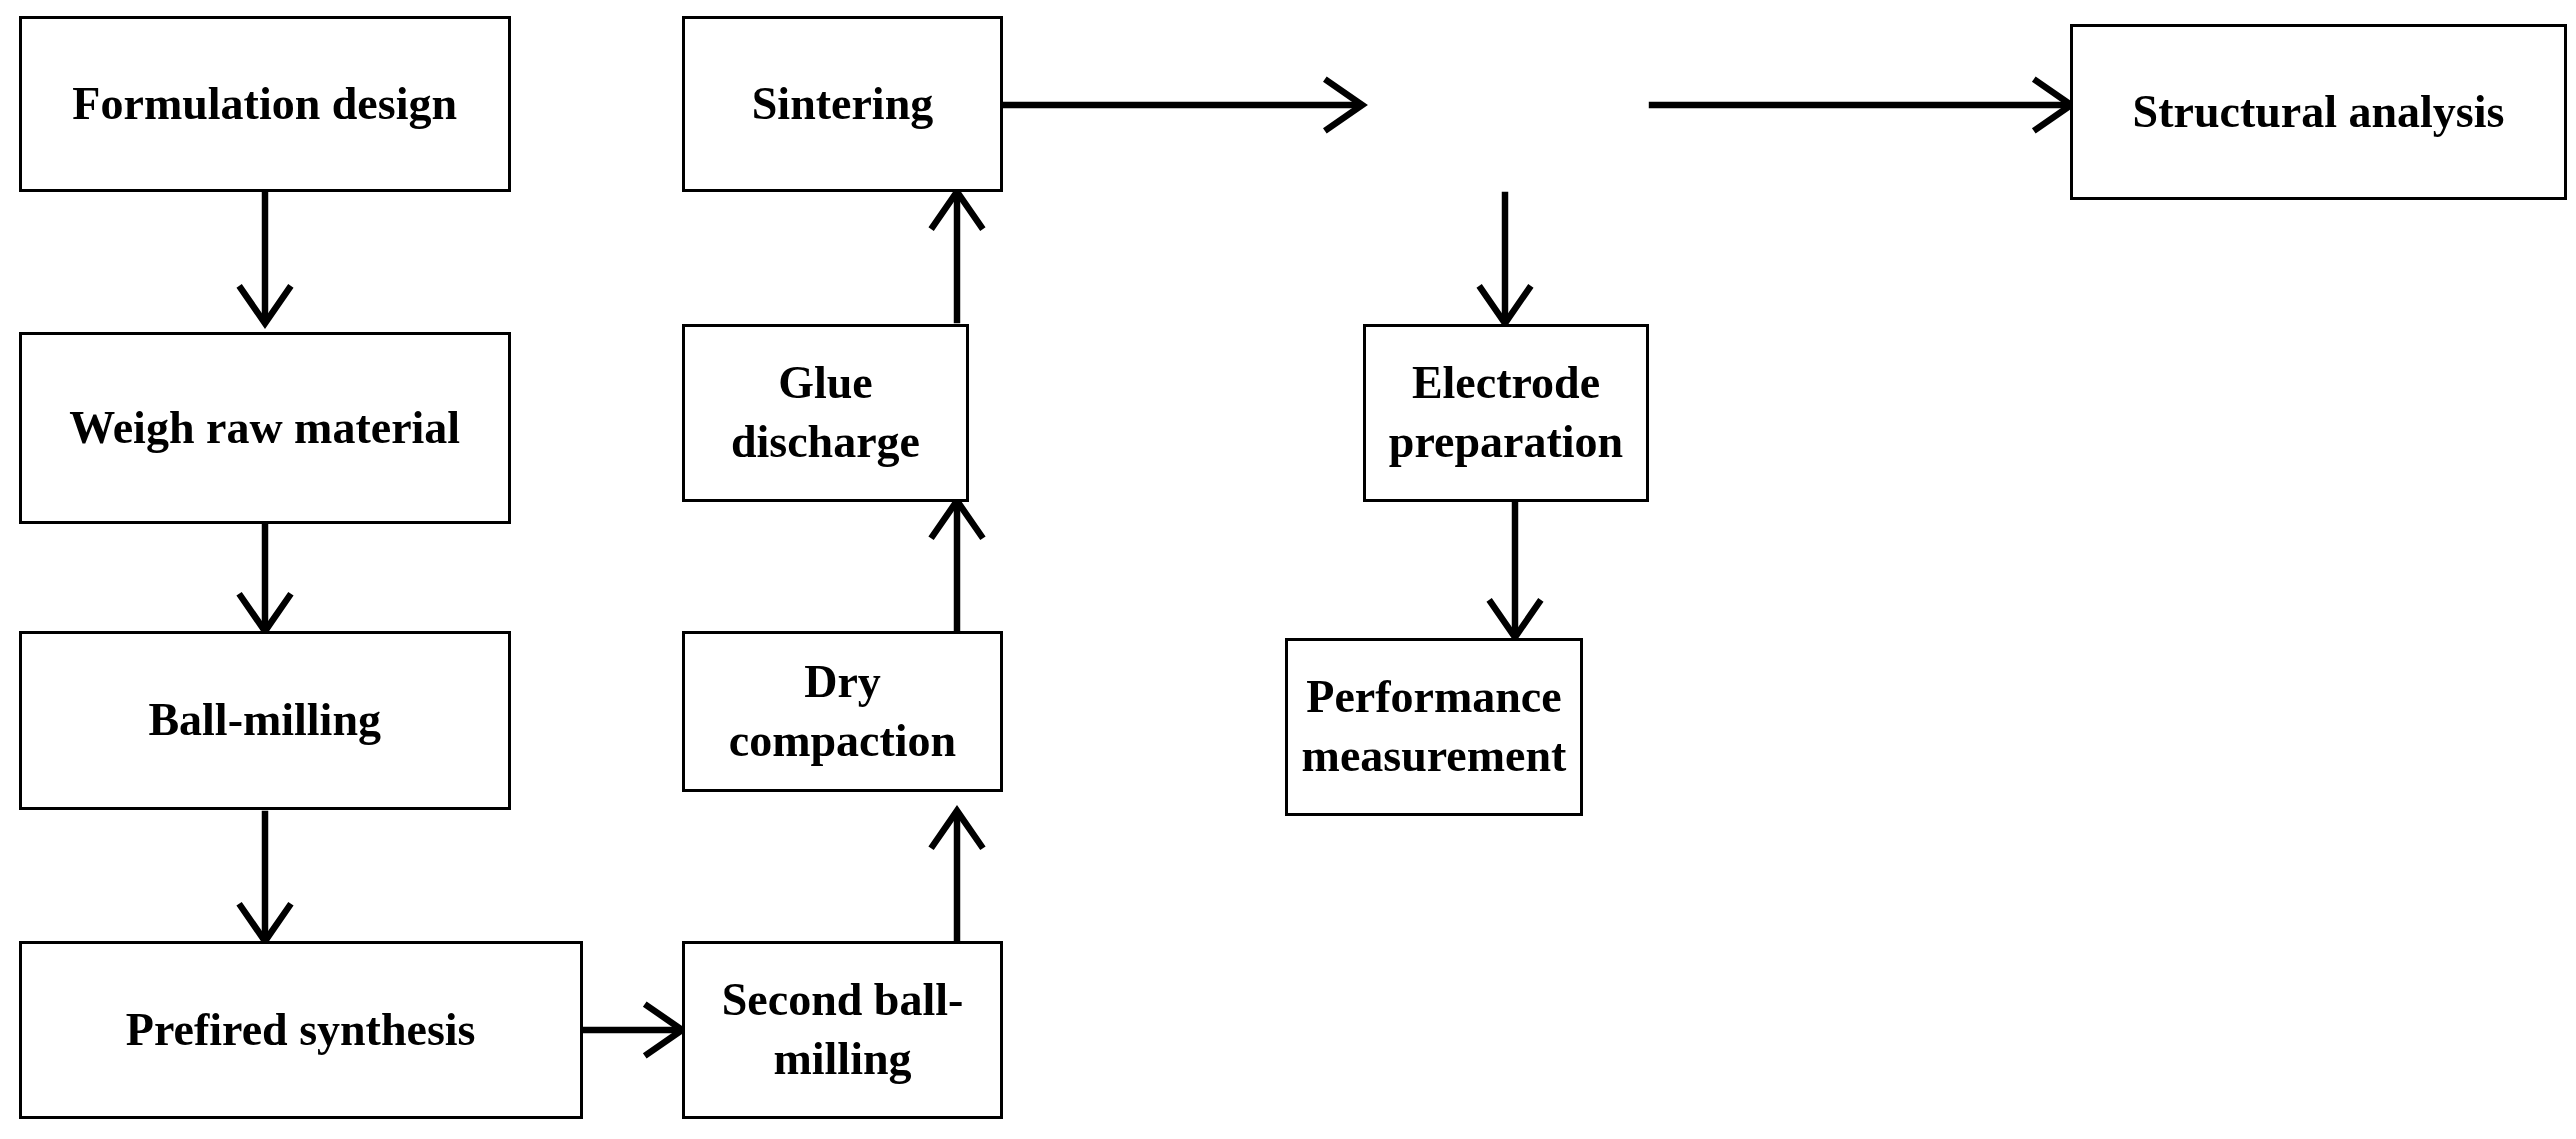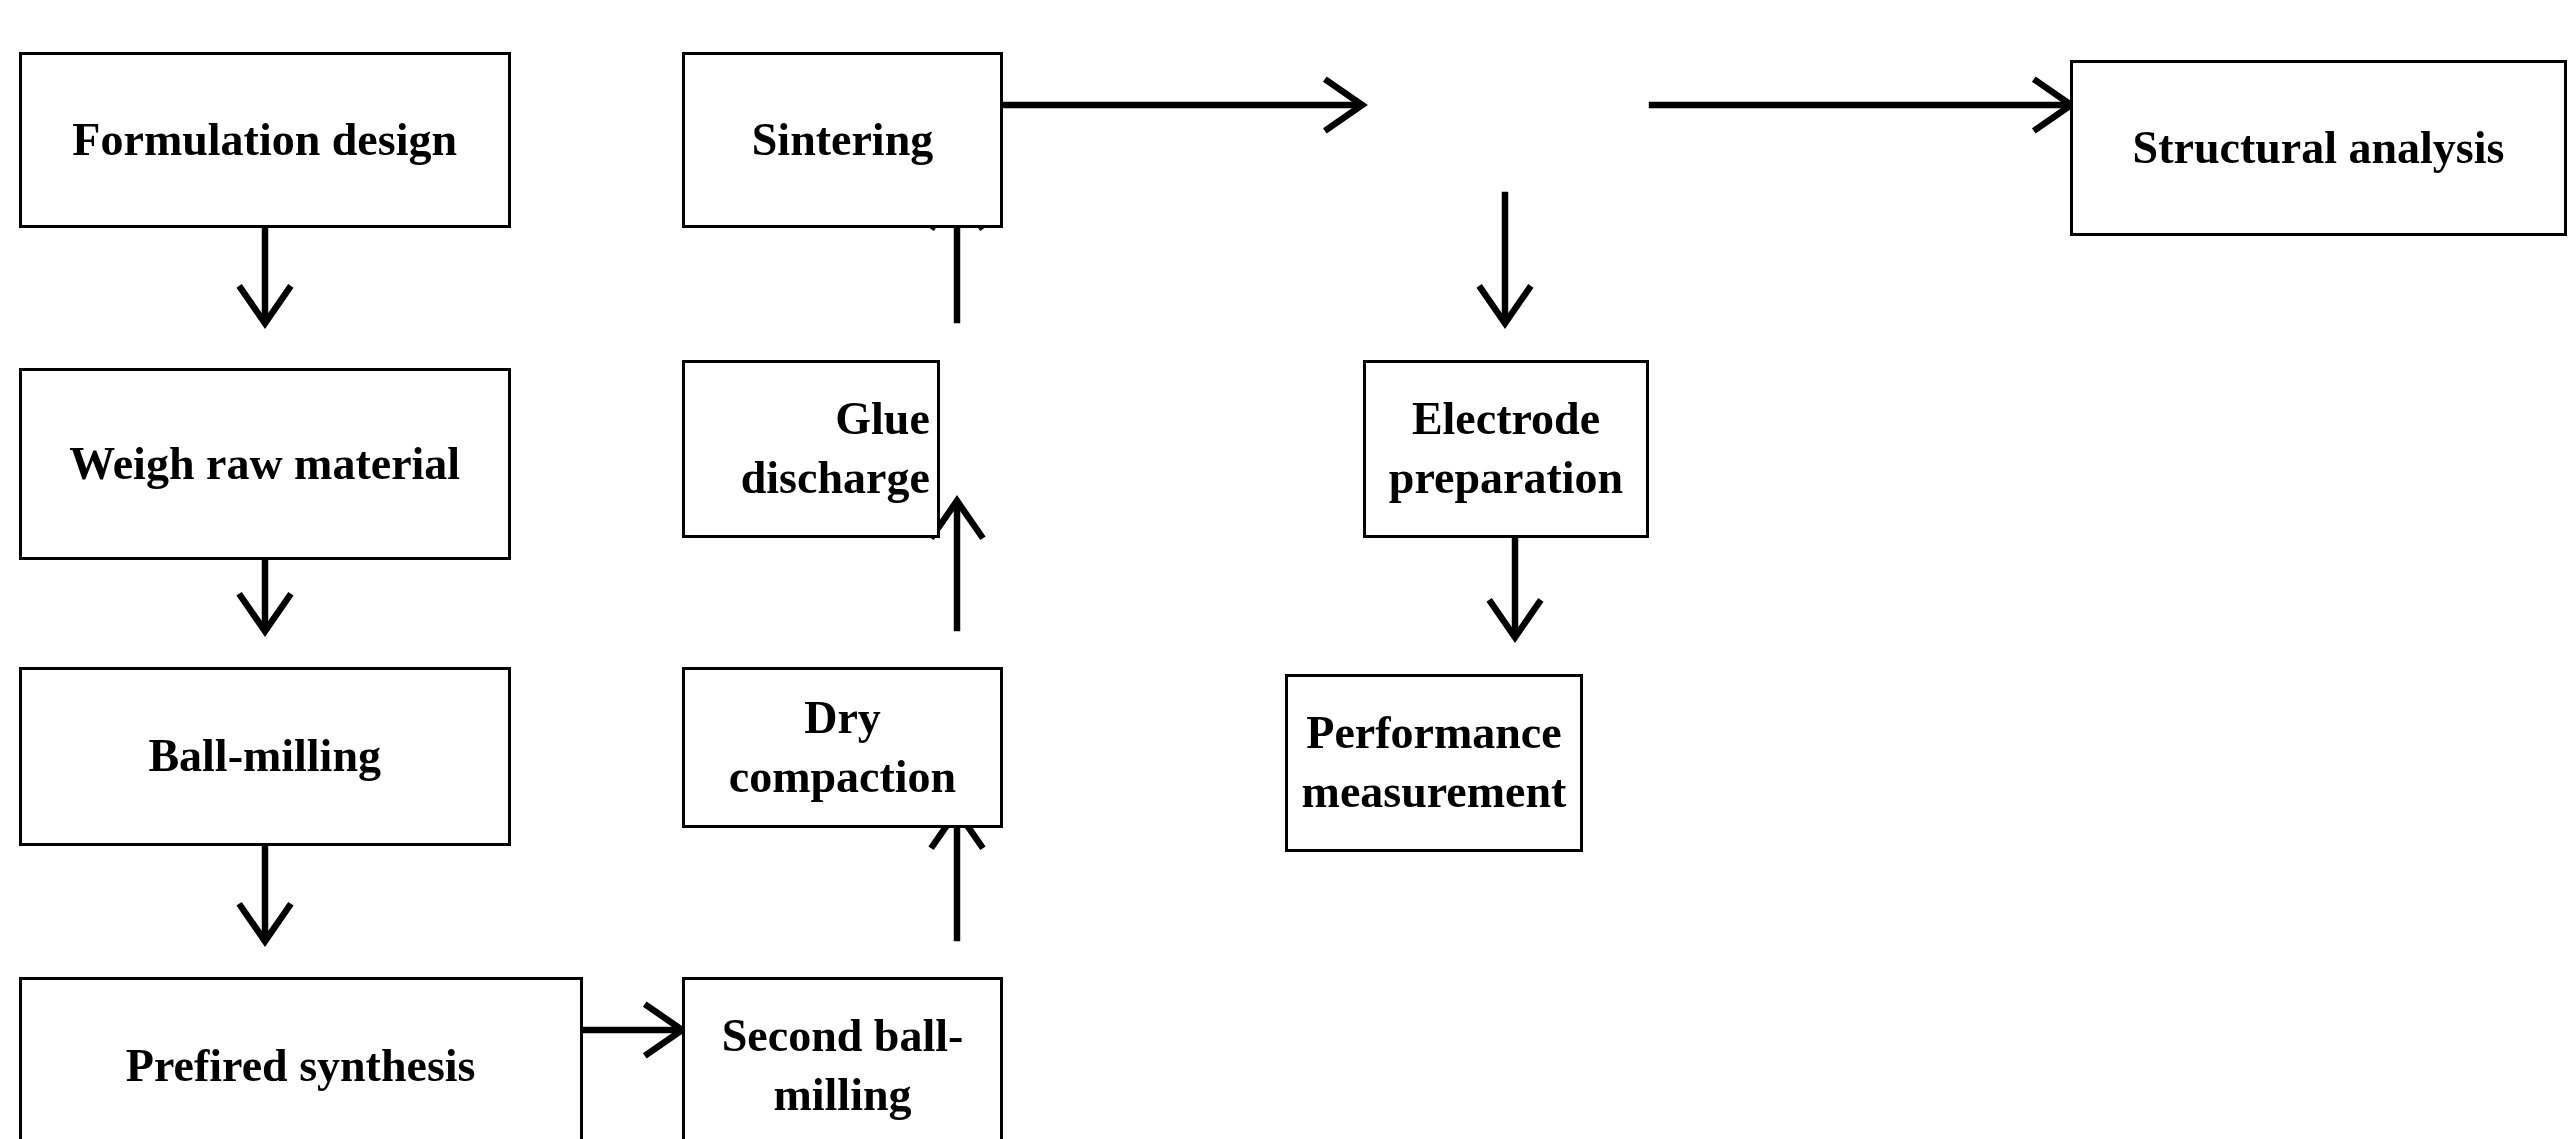--- a/index.html
+++ b/index.html
@@ -25,21 +25,20 @@
     align-items: center;
     justify-content: center;
     text-align: center;
     color: #000000;
     font-weight: bold;
     font-size: 46px;
     line-height: 1.28;
     letter-spacing: 0px;
     padding: 0 7.2px;
     z-index: 2;
-    margin-top: 36px;
   }
   .node-label {
     display: block;
     width: 100%;
   }
   .edge {
     position: absolute;
     z-index: 1;
     overflow: visible;
   }
@@ -139,21 +138,21 @@
     </div>
     <div class="node" style="left: 18.7px; top: 631px; width: 492px; height: 179px;">
       <span class="node-label">Ball-milling</span>
     </div>
     <div class="node" style="left: 18.7px; top: 941px; width: 564px; height: 178px;">
       <span class="node-label">Prefired synthesis</span>
     </div>
     <div class="node" style="left: 682px; top: 16px; width: 321px; height: 176px;">
       <span class="node-label">Sintering</span>
     </div>
-    <div class="node" style="left: 682px; top: 324px; width: 258px; height: 178px; text-align: right;">
+    <div class="node" style="left: 682px; top: 324px; width: 287px; height: 178px;">
       <span class="node-label">Glue discharge</span>
     </div>
     <div class="node" style="left: 682px; top: 631px; width: 321px; height: 161px;">
       <span class="node-label">Dry compaction</span>
     </div>
     <div class="node" style="left: 682px; top: 941px; width: 321px; height: 178px; justify-content: center;">
       <span class="node-label">Second ball-milling</span>
     </div>
     <div class="node" style="left: 1363px; top: 324px; width: 286px; height: 178px;">
       <span class="node-label">Electrode preparation</span>

